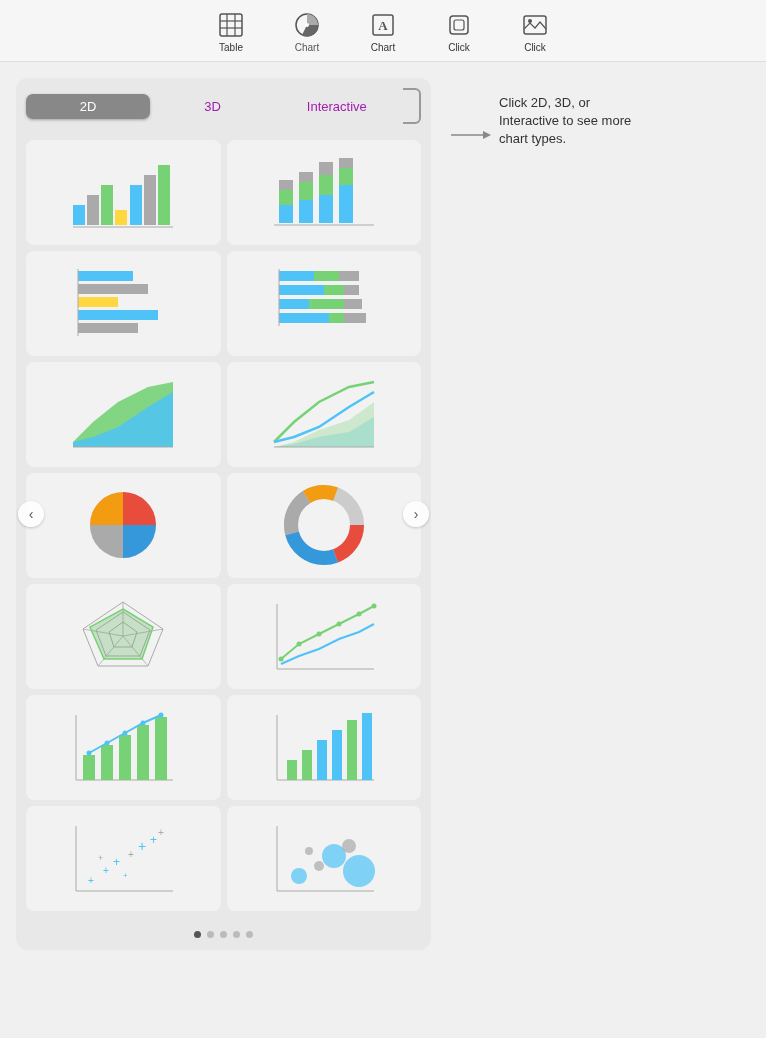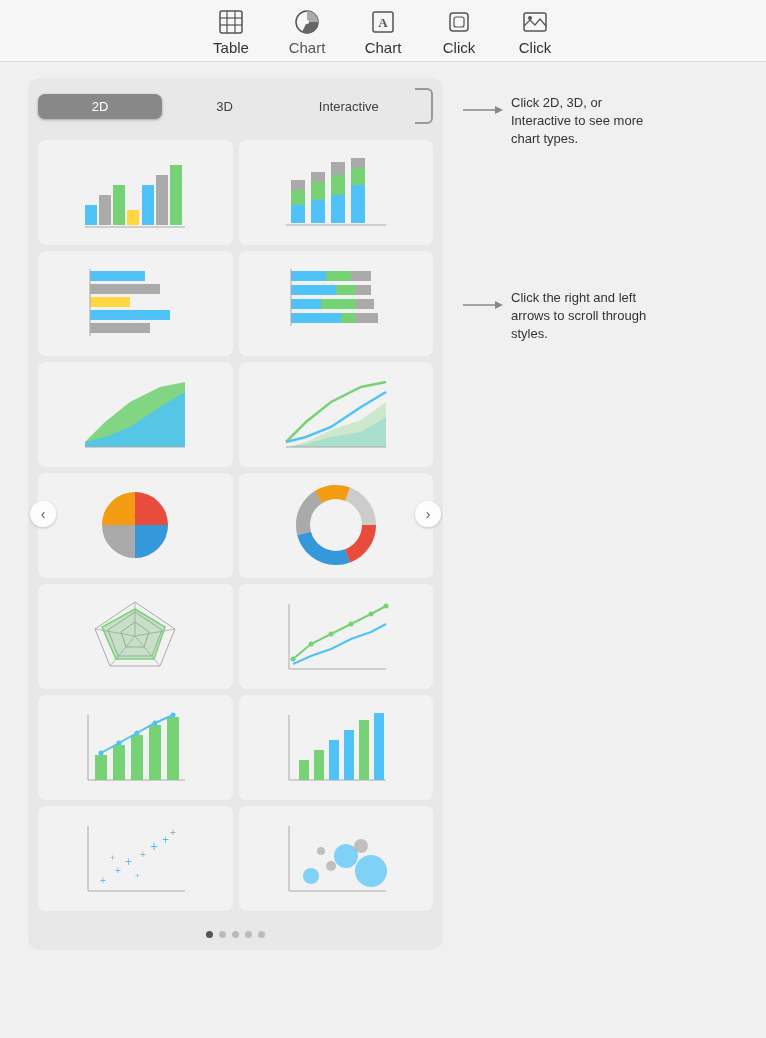--- a/index.html
+++ b/index.html
@@ -31,32 +31,32 @@
       cursor: pointer;
       min-width: 48px;
     }
 
     .toolbar-item svg {
       width: 28px;
       height: 28px;
     }
 
     .toolbar-item span {
-      font-size: 15px;
+      font-size: 10px;
       color: #333;
     }
 
     .toolbar-item.active span {
       color: #555;
     }
 
     .main-area {
       display: flex;
       flex-direction: row;
-      padding: 16px 0 16px 28px;
+      padding: 16px 0 16px 16px;
       gap: 0;
     }
 
     .panel {
       width: 415px;
       background: #e8e8e8;
       border-radius: 12px;
       overflow: hidden;
       display: flex;
       flex-direction: column;
@@ -70,21 +70,21 @@
       gap: 0;
       background: #e8e8e8;
     }
 
     .tab-btn {
       flex: 1;
       text-align: center;
       padding: 5px 0;
       font-size: 13px;
       font-weight: 500;
-      color: #404040;
+      color: #a21caf;
       cursor: pointer;
       border-radius: 7px;
     }
 
     .tab-btn.active {
       background: #888;
       color: #fff;
       box-shadow: 0 1px 3px rgba(0,0,0,0.3);
     }
 
@@ -461,38 +461,27 @@
       <div class="dot"></div>
       <div class="dot"></div>
       <div class="dot"></div>
     </div>
 
   </div>
 
   <div class="annotation-area">
 
     <div class="annotation">
-      <div style="display:flex; align-items:flex-start; gap:8px;">
+      <div style="display:flex; align-items:flex-end; gap:8px;">
         <div style="padding-top:6px;">
           <svg width="40" height="20" viewBox="0 0 40 20">
             <line x1="0" y1="10" x2="32" y2="10" stroke="#888" stroke-width="1.5"></line>
             <polygon points="32,6 40,10 32,14" fill="#888"></polygon>
           </svg>
         </div>
         <p class="annotation-text">Click 2D, 3D, or Interactive to see more chart types.</p>
       </div>
     </div>
 
-    <div class="annotation">
-      <div style="display:flex; align-items:flex-start; gap:8px;">
-        <div style="padding-top:6px;">
-          <svg width="40" height="20" viewBox="0 0 40 20">
-            <line x1="0" y1="10" x2="32" y2="10" stroke="#888" stroke-width="1.5"></line>
-            <polygon points="32,6 40,10 32,14" fill="#888"></polygon>
-          </svg>
-        </div>
-        <p class="annotation-text">Click the right and left arrows to scroll through styles.</p>
-      </div>
-    </div>
 
   </div>
 
 </div>
 
 </body></html>

